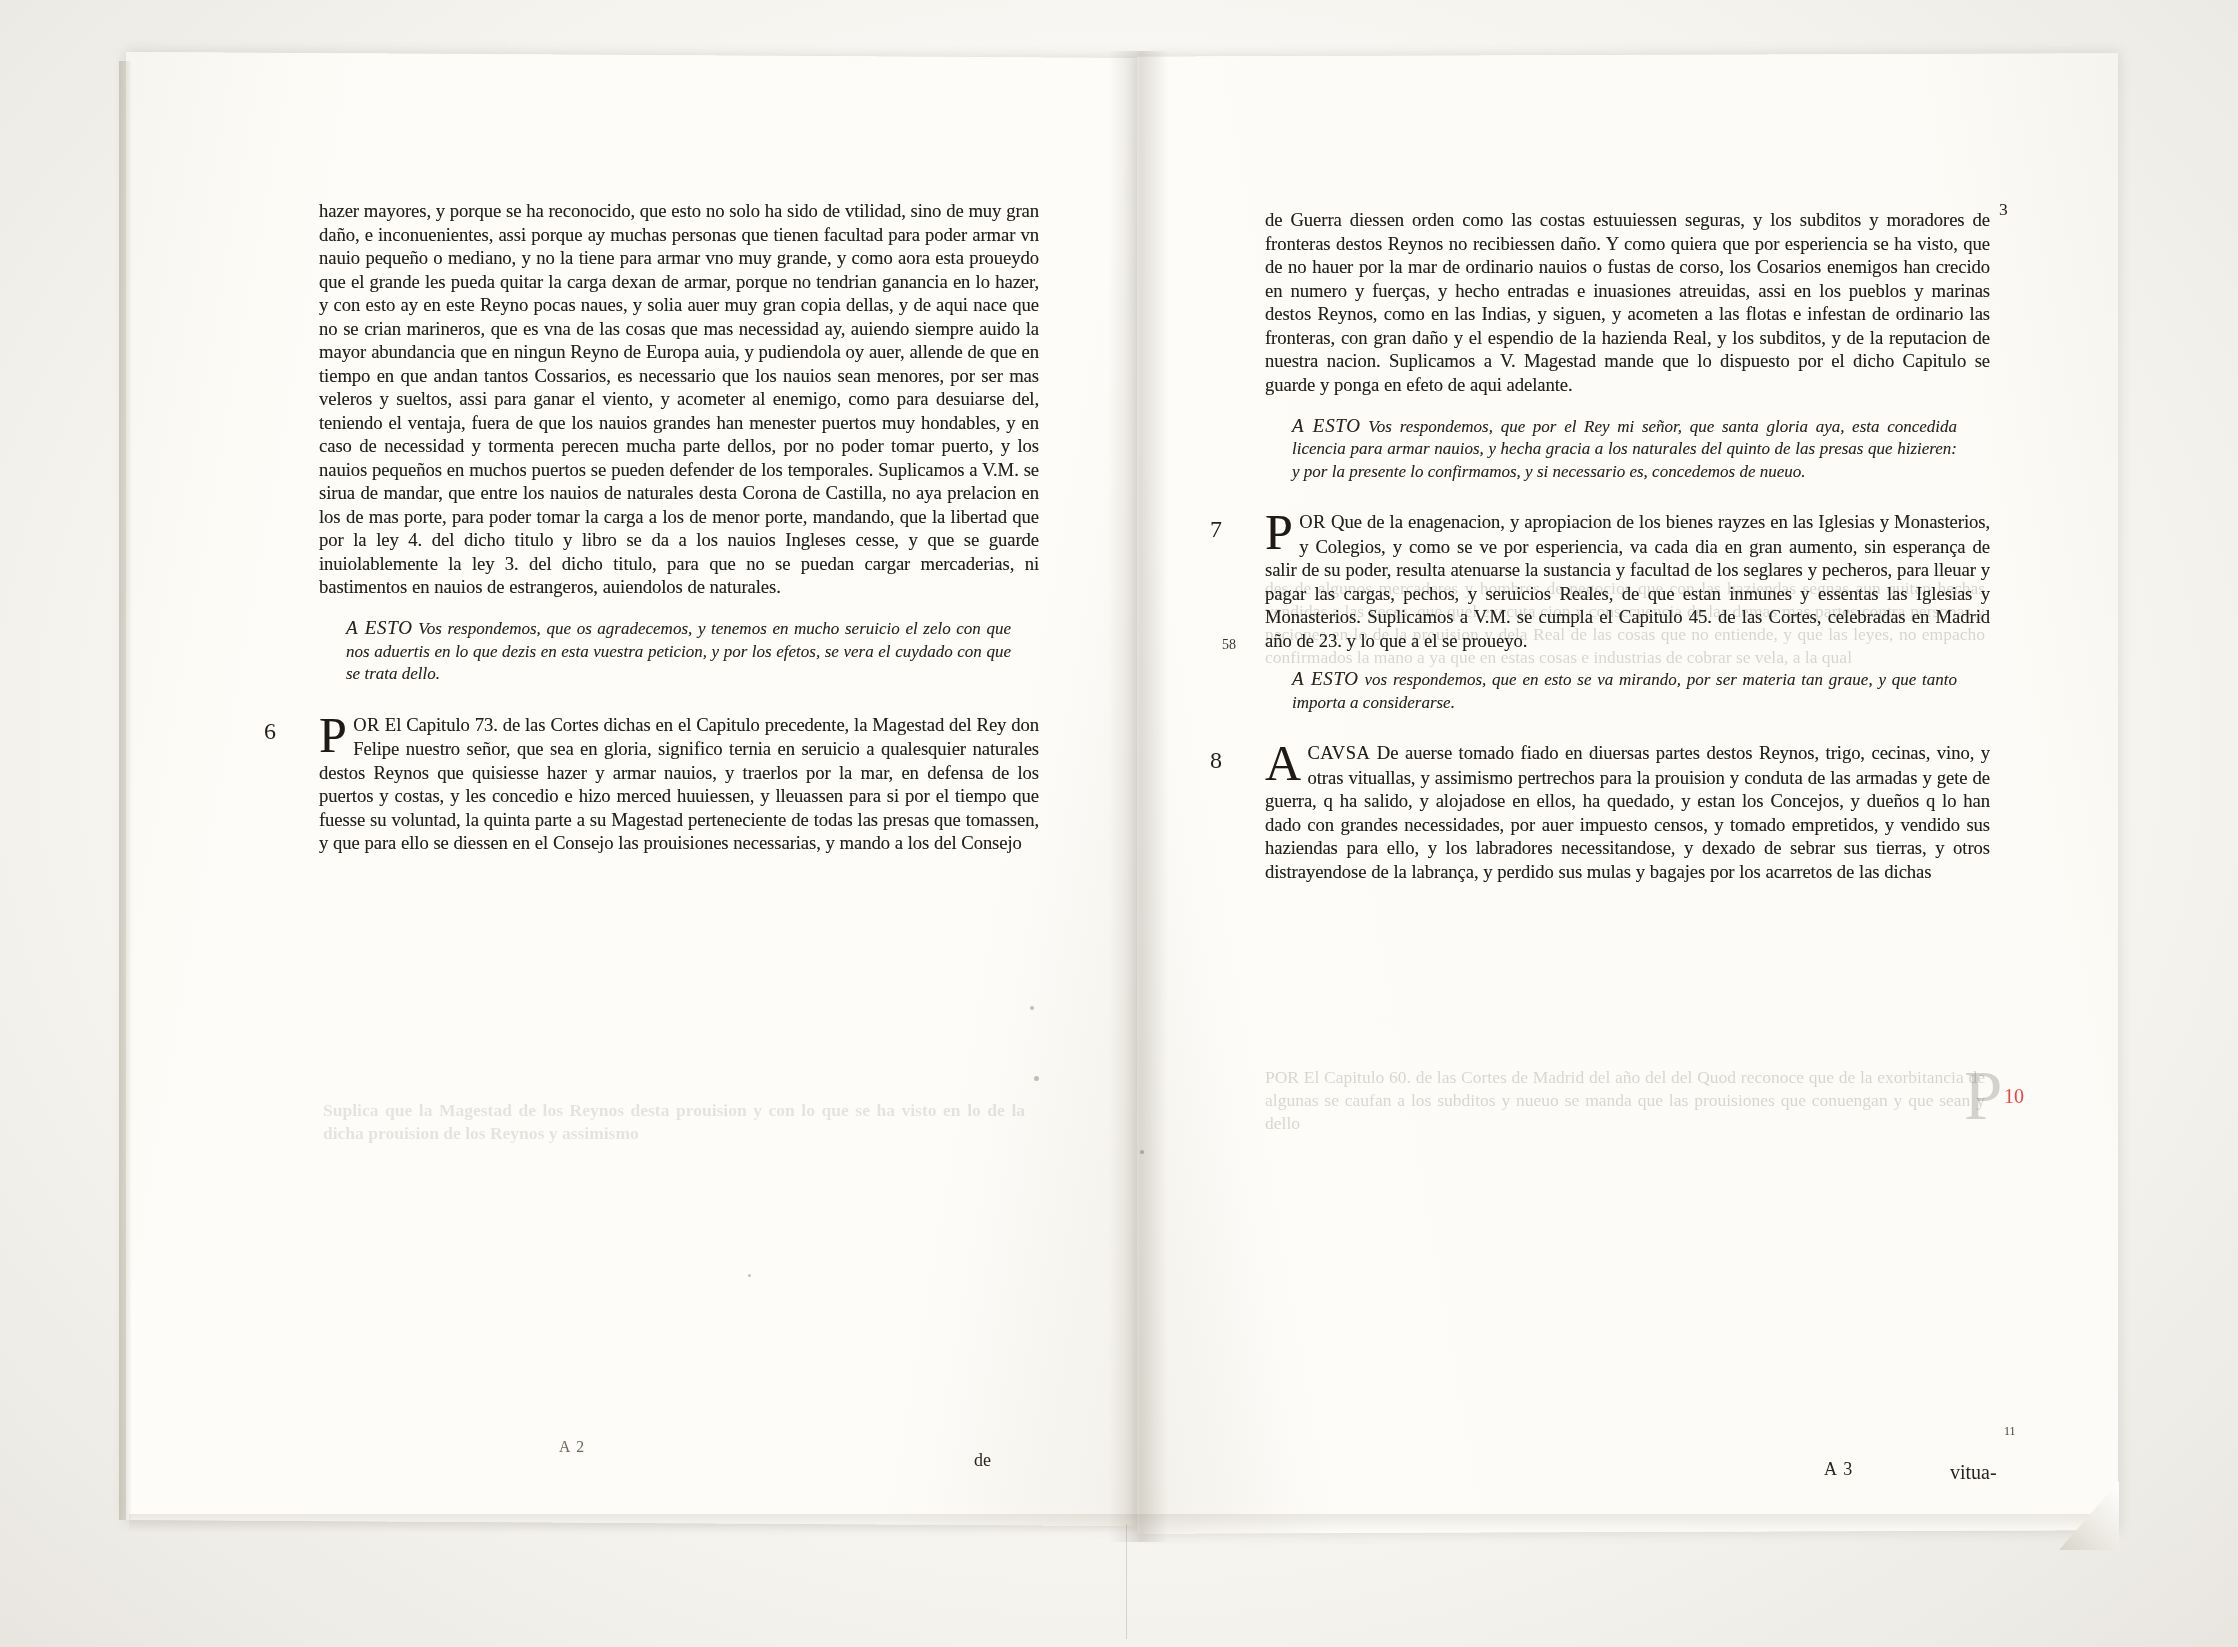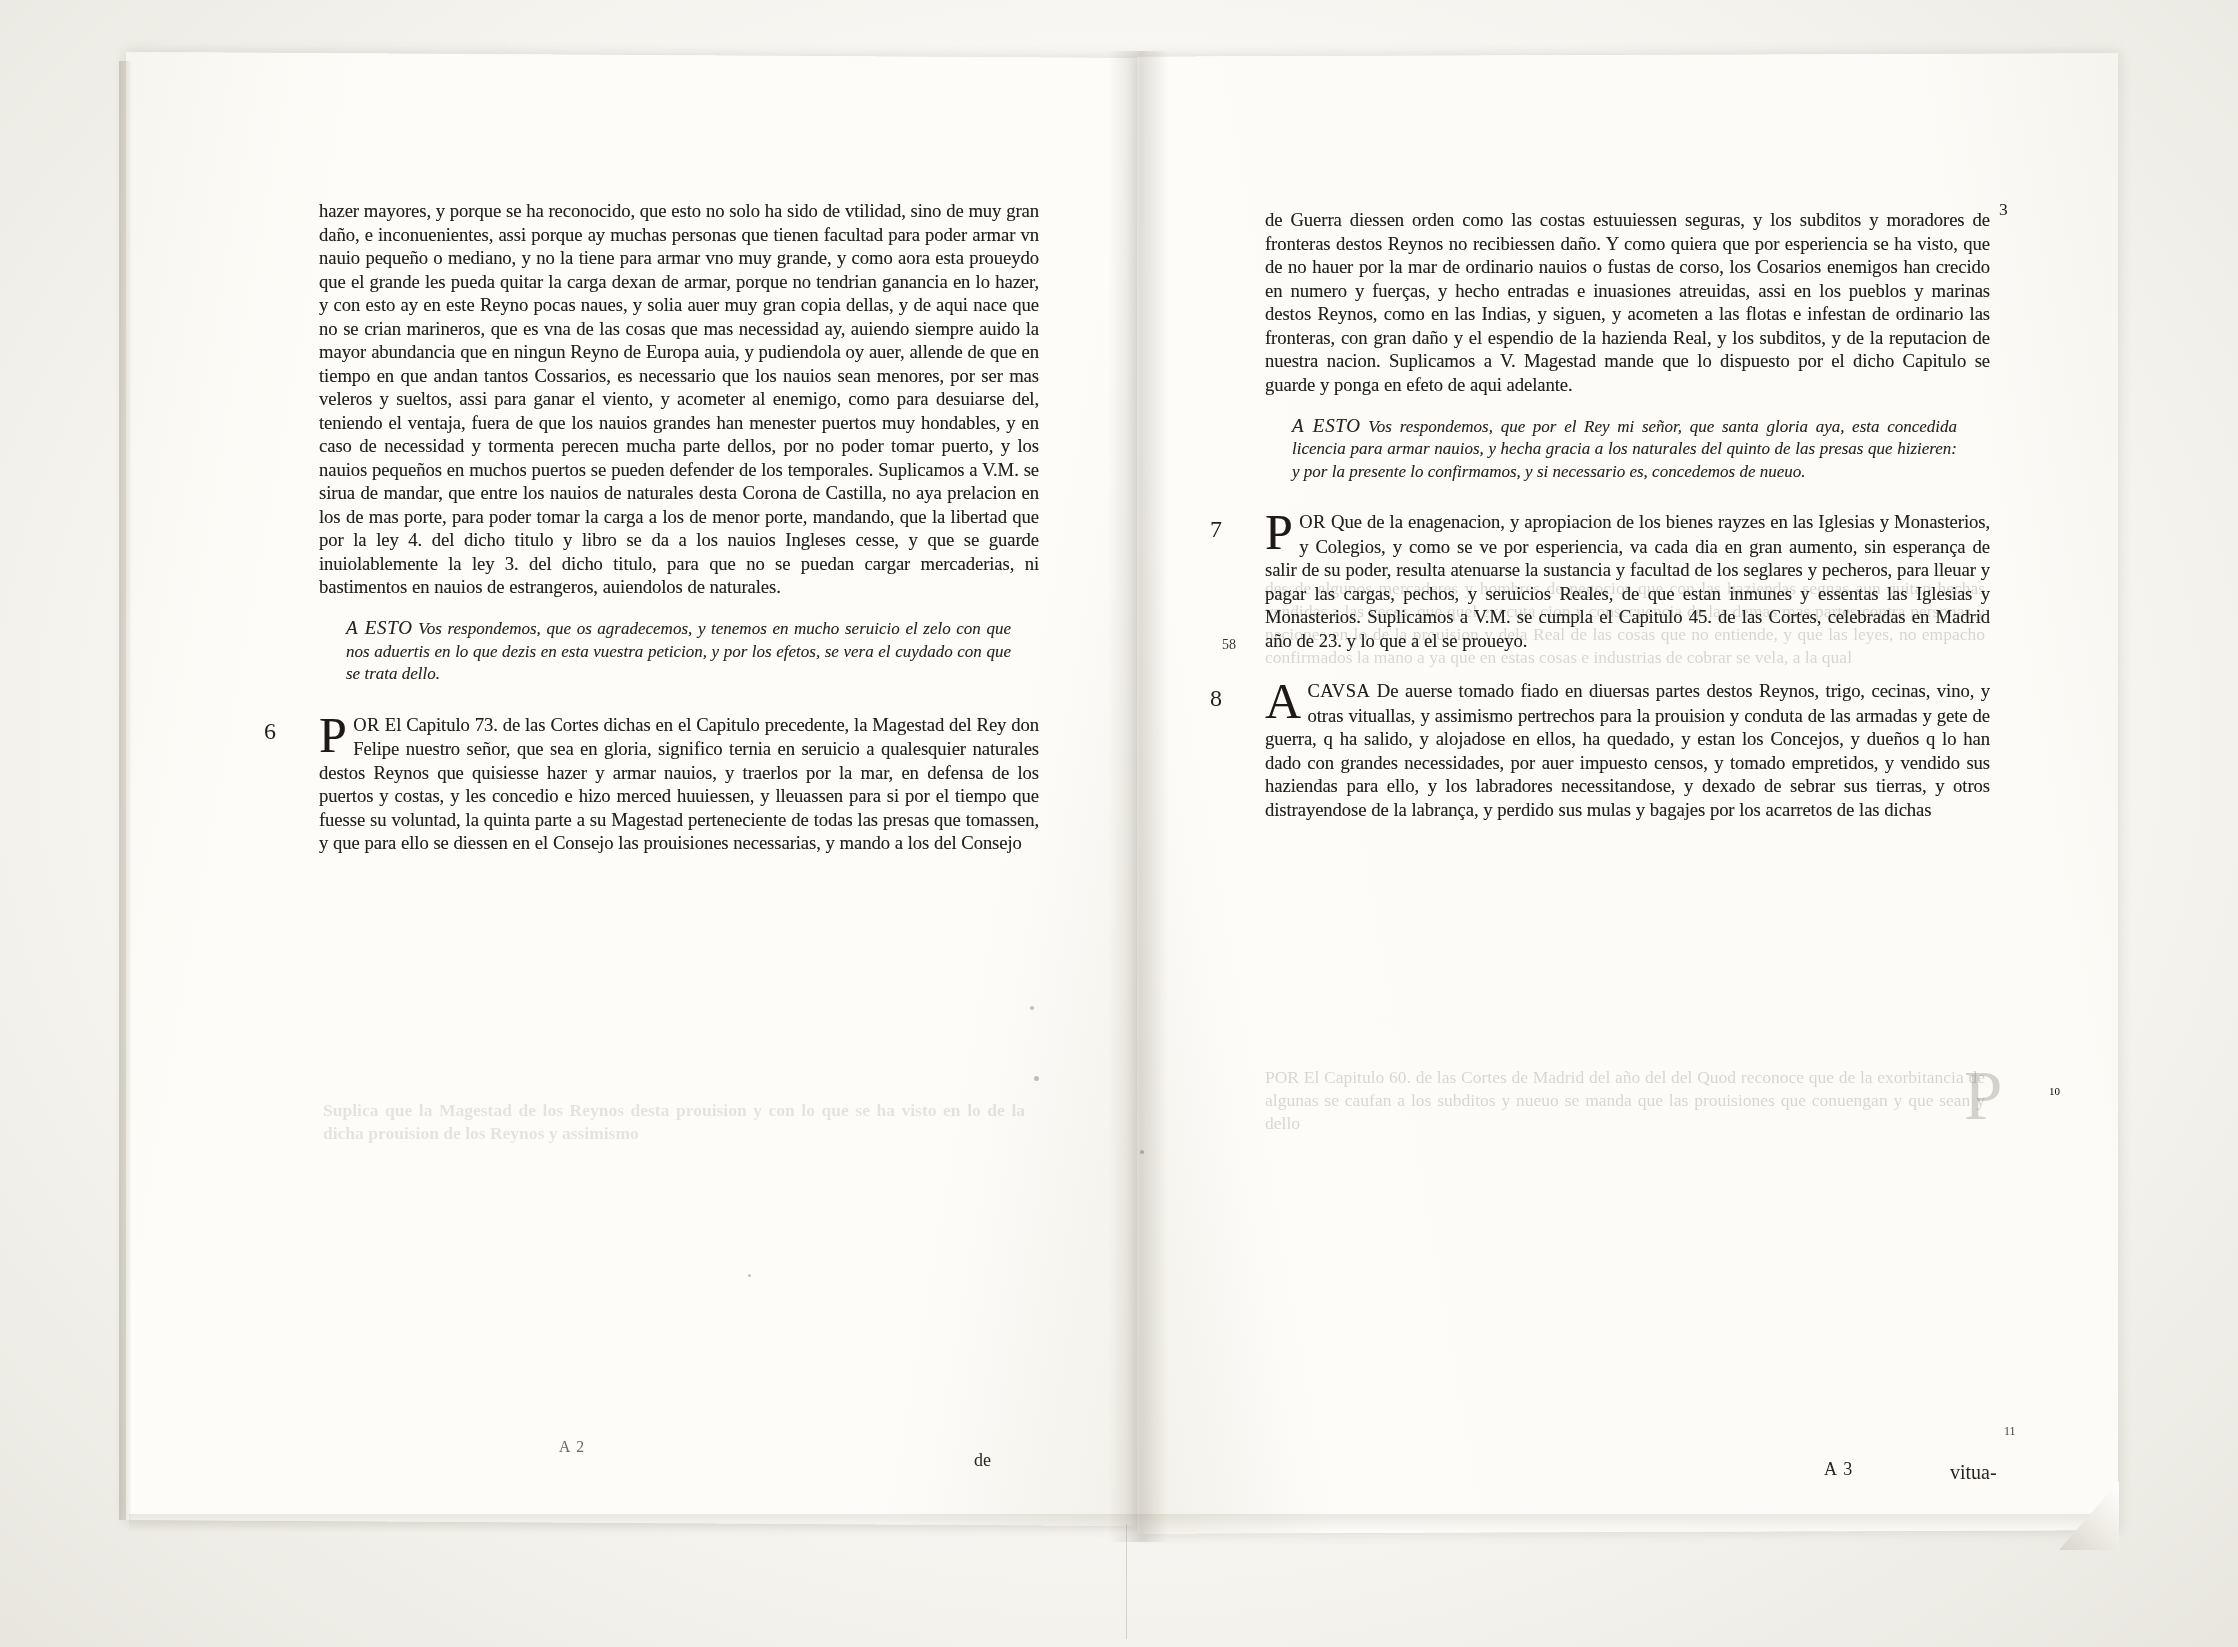--- a/index.html
+++ b/index.html
@@ -174,21 +174,21 @@
   #sig-right   { left: 1824px; top: 1459px; font-size: 18px; letter-spacing: 1.4px; }
   #sig-left    { left: 559px; top: 1438px; font-size: 15.7px; letter-spacing: 1.4px; color:#6e675c; }
 
   
   .margin-mark {
     position: absolute;
     font-size: 15.7px;
     color: #4a443a;
   }
   #mark-58 { left: 1222px; top: 637px; font-size: 14px; color:#3b352c; }
-  #mark-10 { left: 2004px; top: 1085px; font-size: 11px; color:#000000;margin-left:45px; }
+  #mark-10 { left: 2004px; top: 1085px; font-size: 20px; color:#ef4444; }
   #mark-11 { left: 2004px; top: 1424px; font-size: 12px; color:#4a443a; }
 
   
   .showthrough {
     position: absolute;
     color: rgba(70,63,52,0.20);
     font-size: 17.5px;
     line-height: 23px;
     font-family: "Liberation Serif", serif;
     pointer-events: none;
@@ -270,20 +270,24 @@
   </p>
 
   <div class="article">
     <span class="artnum">7</span>
     <p class="body">
       <span class="dropcap">P</span><span class="smallcaps">OR</span>
       <span>Que de la enagenacion, y apropiacion de los bienes rayzes en las Iglesias y Monasterios, y Colegios, y como se ve por esperiencia, va cada dia en gran aumento, sin esperança de salir de su poder, resulta atenuarse la sustancia y facultad de los seglares y pecheros, para lleuar y pagar las cargas, pechos, y seruicios Reales, de que estan inmunes y essentas las Iglesias y Monasterios. Suplicamos a V.M. se cumpla el Capitulo 45. de las Cortes, celebradas en Madrid año de 23. y lo que a el se proueyo.</span>
     </p>
   </div>
 
+  <p class="resp tight">
+    <span class="lead">A ESTO</span>
+    <span>vos respondemos, que en esto se va mirando, por ser materia tan graue, y que tanto importa a considerarse.</span>
+  </p>
 
   <div class="article">
     <span class="artnum">8</span>
     <p class="body">
       <span class="dropcap">A</span><span class="smallcaps">CAVSA</span>
       <span>De auerse tomado fiado en diuersas partes destos Reynos, trigo, cecinas, vino, y otras vituallas, y assimismo pertrechos para la prouision y conduta de las armadas y gete de guerra, q ha salido, y alojadose en ellos, ha quedado, y estan los Concejos, y dueños q lo han dado con grandes necessidades, por auer impuesto censos, y tomado empretidos, y vendido sus haziendas para ello, y los labradores necessitandose, y dexado de sebrar sus tierras, y otros distrayendose de la labrança, y perdido sus mulas y bagajes por los acarretos de las dichas</span>
     </p>
   </div>
 
 </div>

